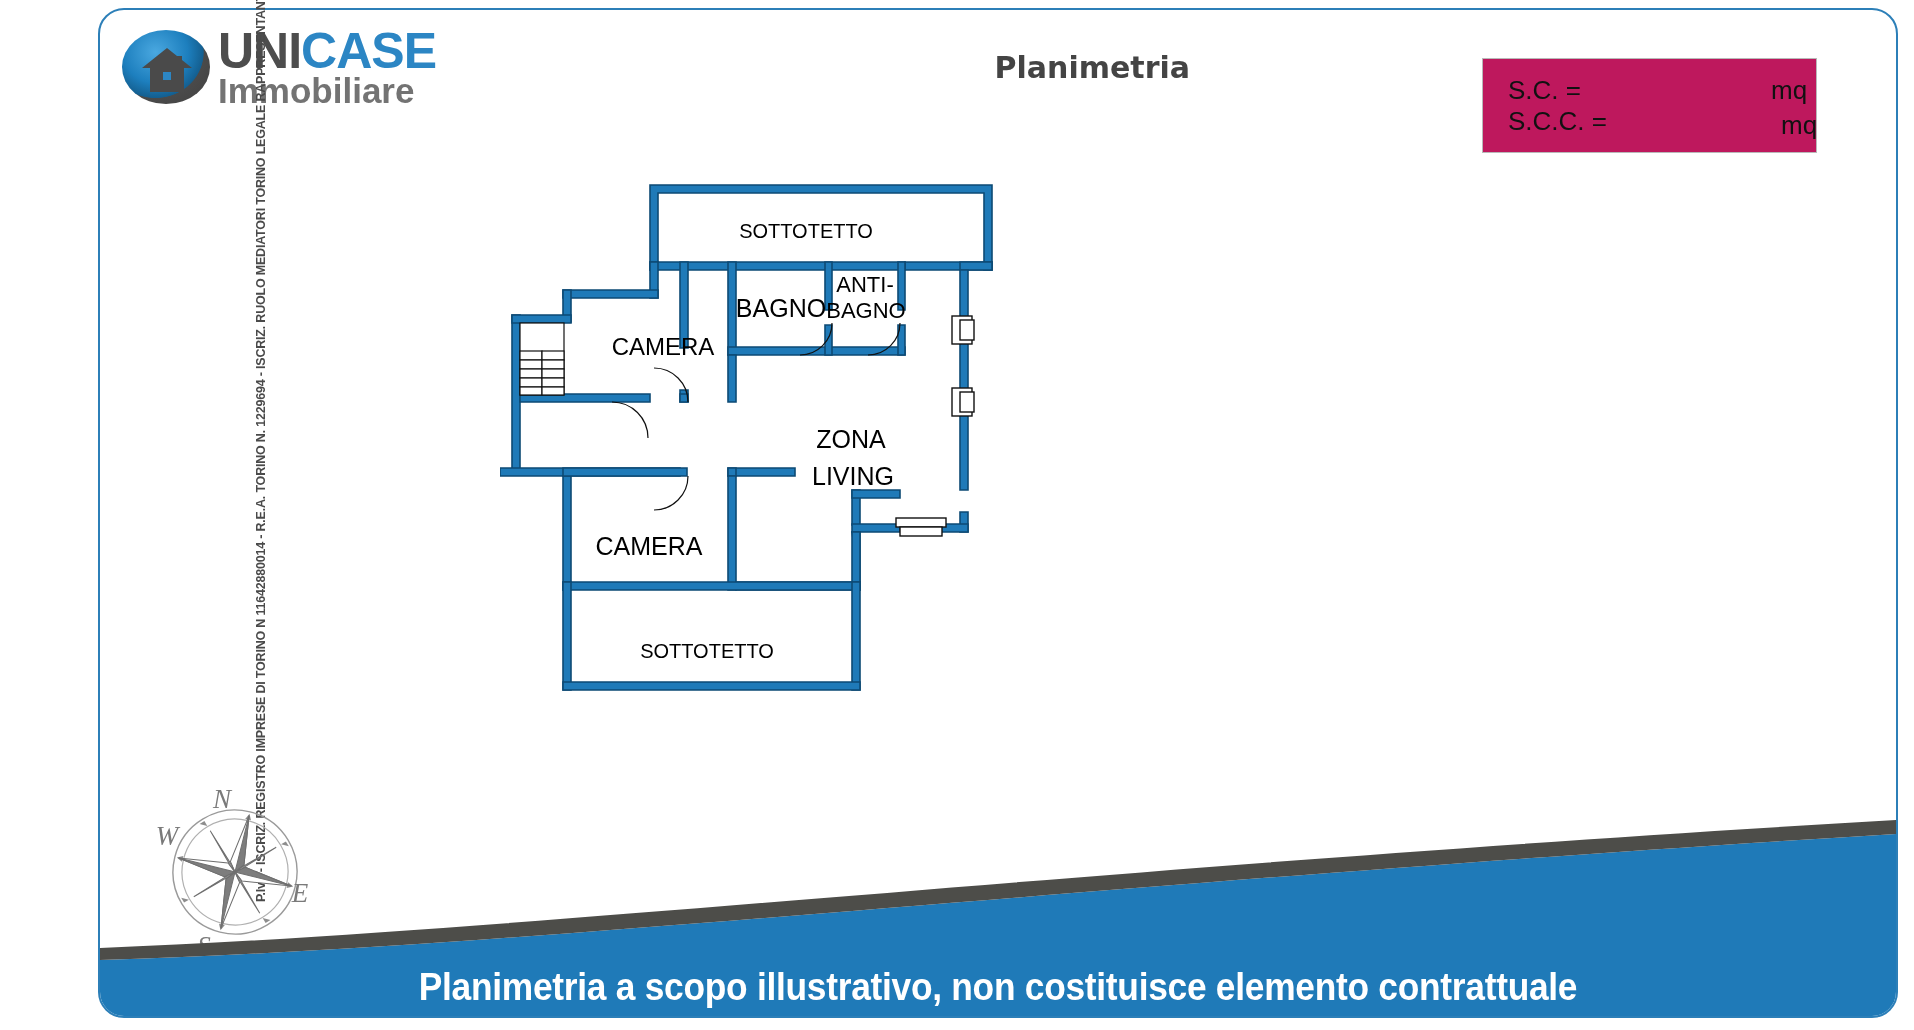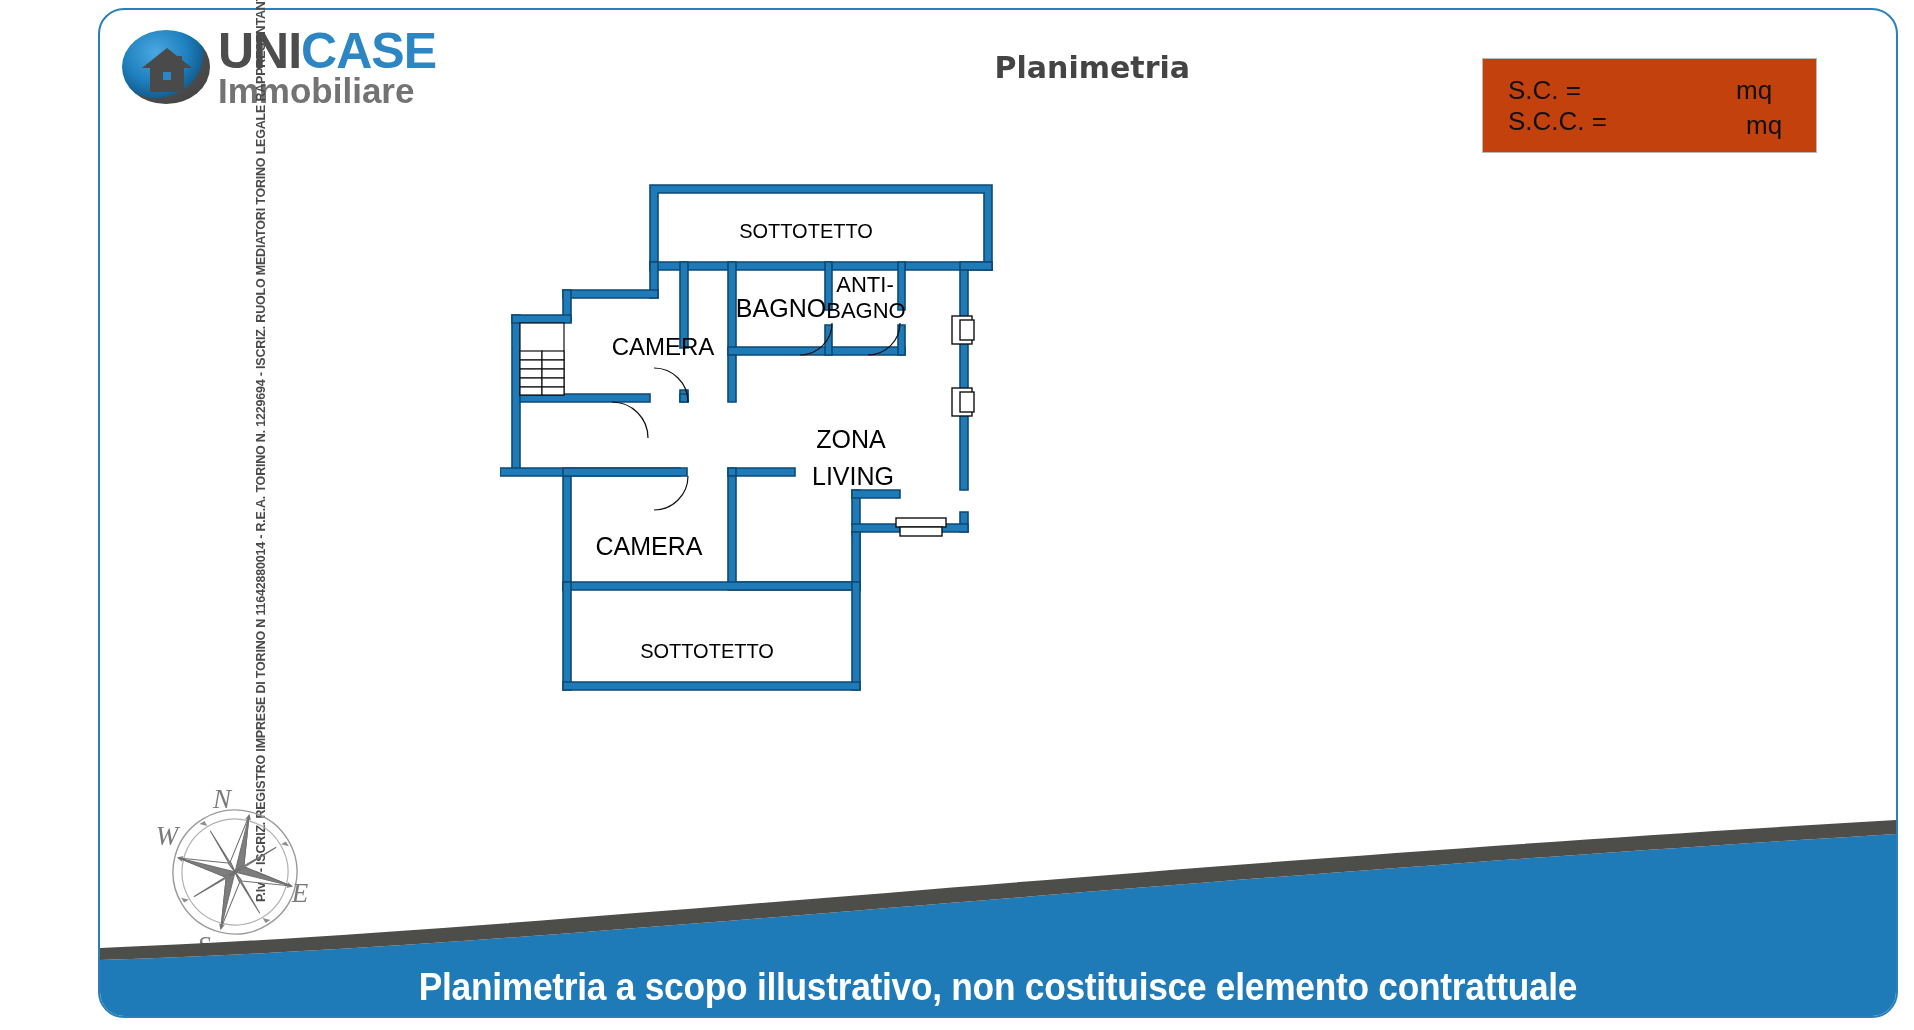--- a/index.html
+++ b/index.html
@@ -94,33 +94,33 @@
 
   
   #surface-box {
     position: absolute;
     left: 1482px;
     top: 58px;
     width: 335px;
     height: 95px;
     border: 1px solid #b9b9b9;
     box-sizing: border-box;
-    background: #c2410c;
+    background: #be185d;
     padding: 16px 0 0 25px;
   }
   .sc-row {
     position: relative;
     height: 31px;
     font-size: 26px;
     color: #111;
     font-family: "Liberation Sans", sans-serif;
   }
   .sc-label { position: absolute; left: 0; top: 0; }
   .sc-value { position: absolute; left: 140px; top: 0; }
-  .sc-unit  { position: absolute; top: 0; }
+  .sc-unit  { position: absolute; top: 0; margin-left: 35px; }
   #sc-unit-1 { left: 228px; }
   #sc-unit-2 { left: 238px; top: 4px; }
 
   
   #side-text {
     position: absolute;
     left: -247px;
     top: 500px;
     width: 790px;
     transform: rotate(-90deg);

